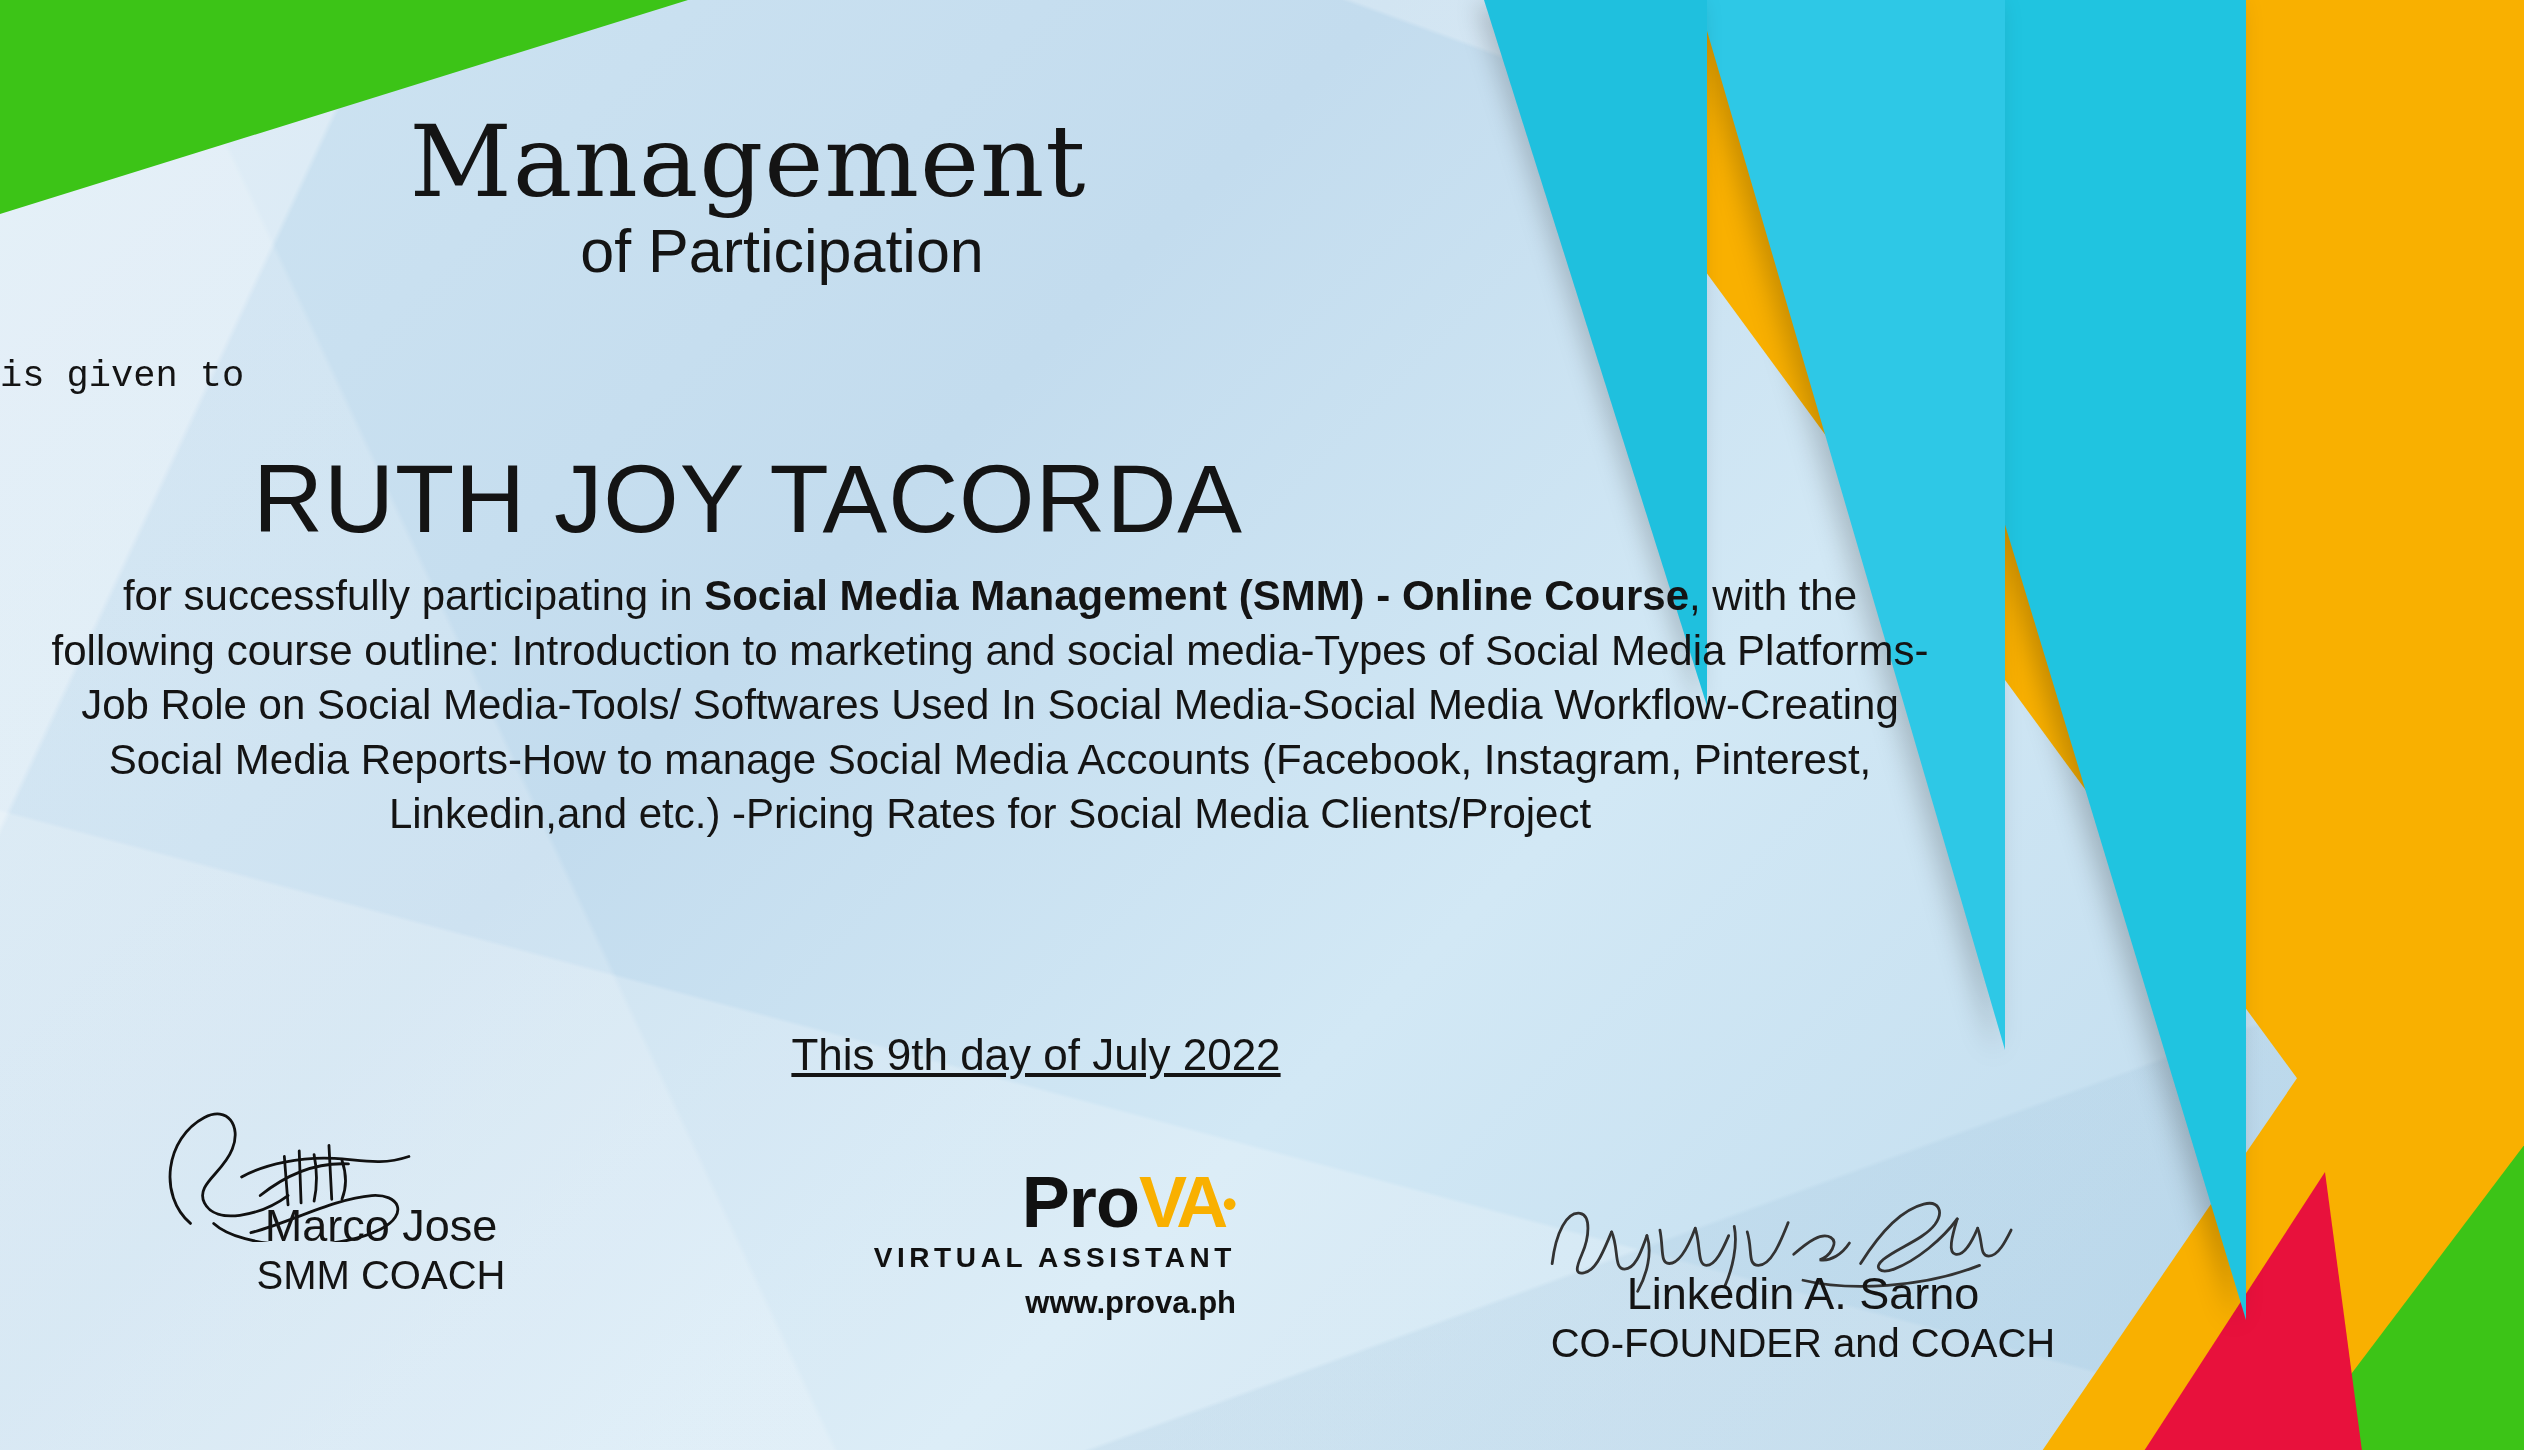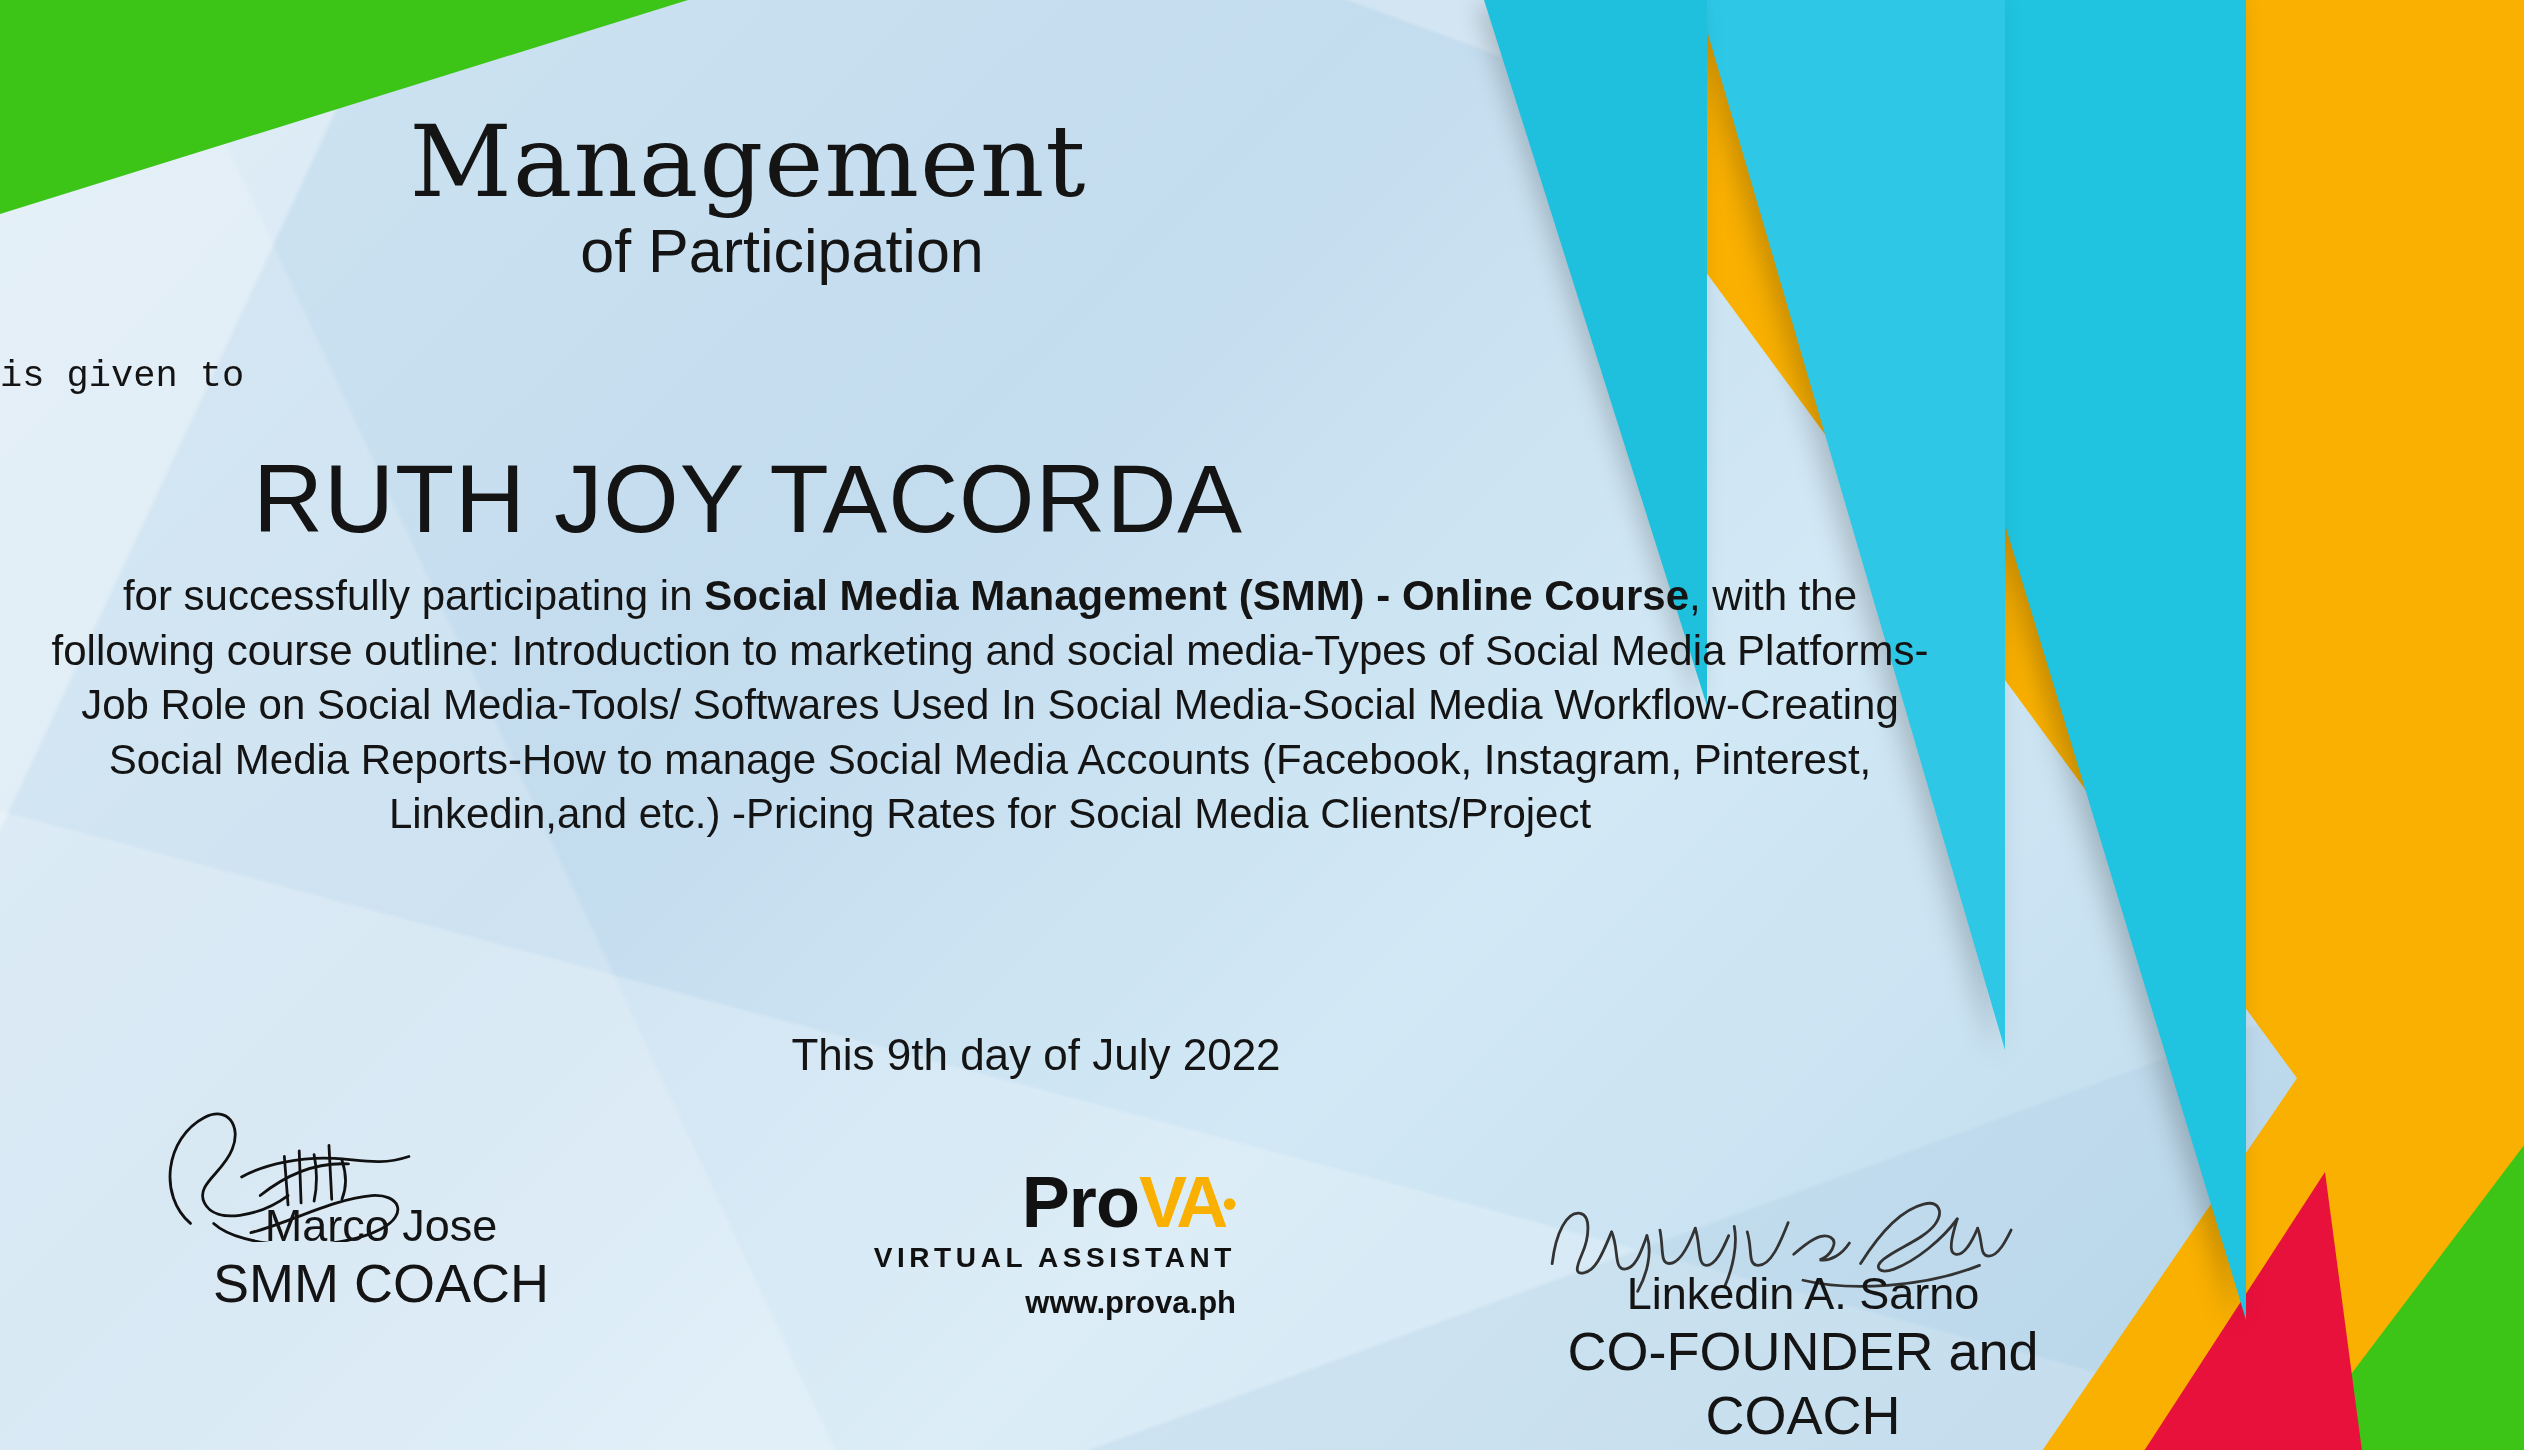--- a/index.html
+++ b/index.html
@@ -149,20 +149,21 @@
   }
   .body-text b { font-weight: 700; }
   .date-line {
     position: absolute;
     top: 1030px;
     left: 0;
     width: 2072px;
     text-align: center;
     font-size: 44px;
     font-weight: 300;
+    text-decoration: underline;
   }
 
   
   .logo-block {
     position: absolute;
     top: 1166px;
     left: 836px;
     width: 400px;
     text-align: right;
   }
@@ -206,21 +207,21 @@
   .sig-left { top: 1084px; left: 93px; width: 576px; }
   .sig-right { top: 1152px; left: 1478px; width: 650px; }
   .sig-svg { display: block; margin: 0 auto; }
   .sig-name {
     font-size: 45px;
     font-weight: 300;
     line-height: 1.18;
     margin-top: -43px;
   }
   .sig-role {
-    font-size: 54px;
+    font-size: 40px;
     font-weight: 300;
     line-height: 1.18;
     text-align: center;
   }
 </style>
 </head>
 <body>
 
 <div class="certificate">
 

